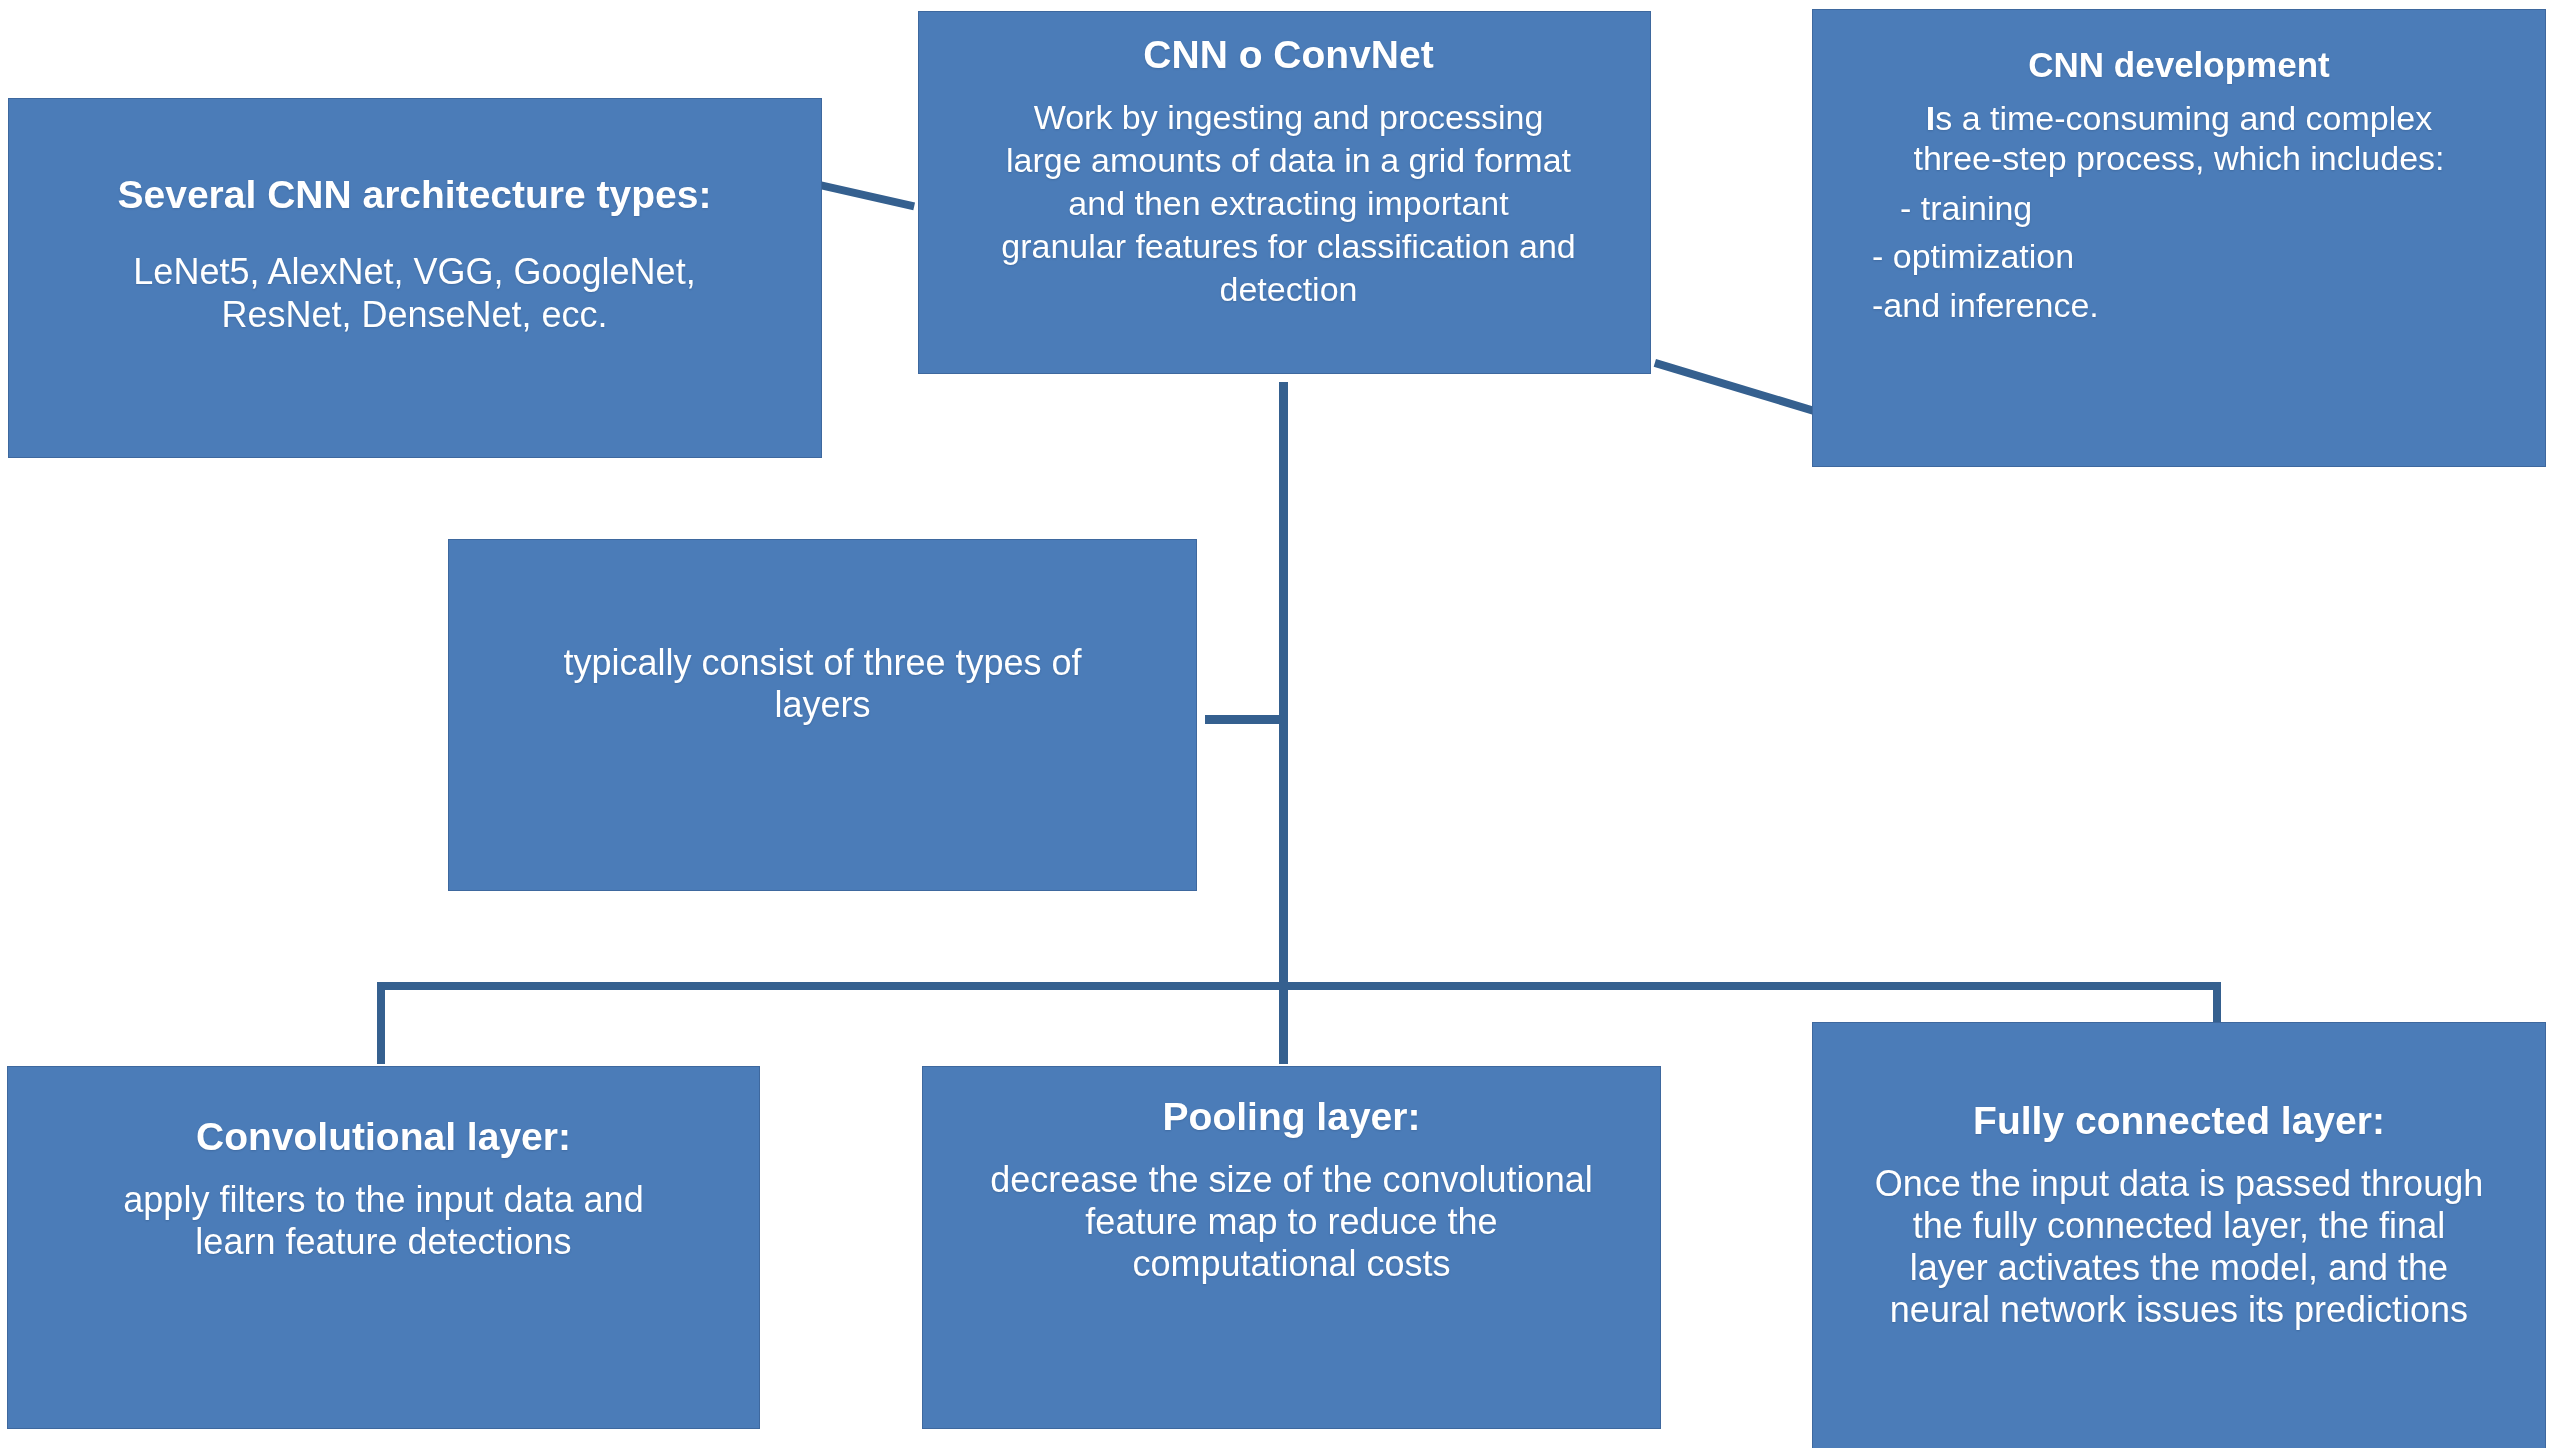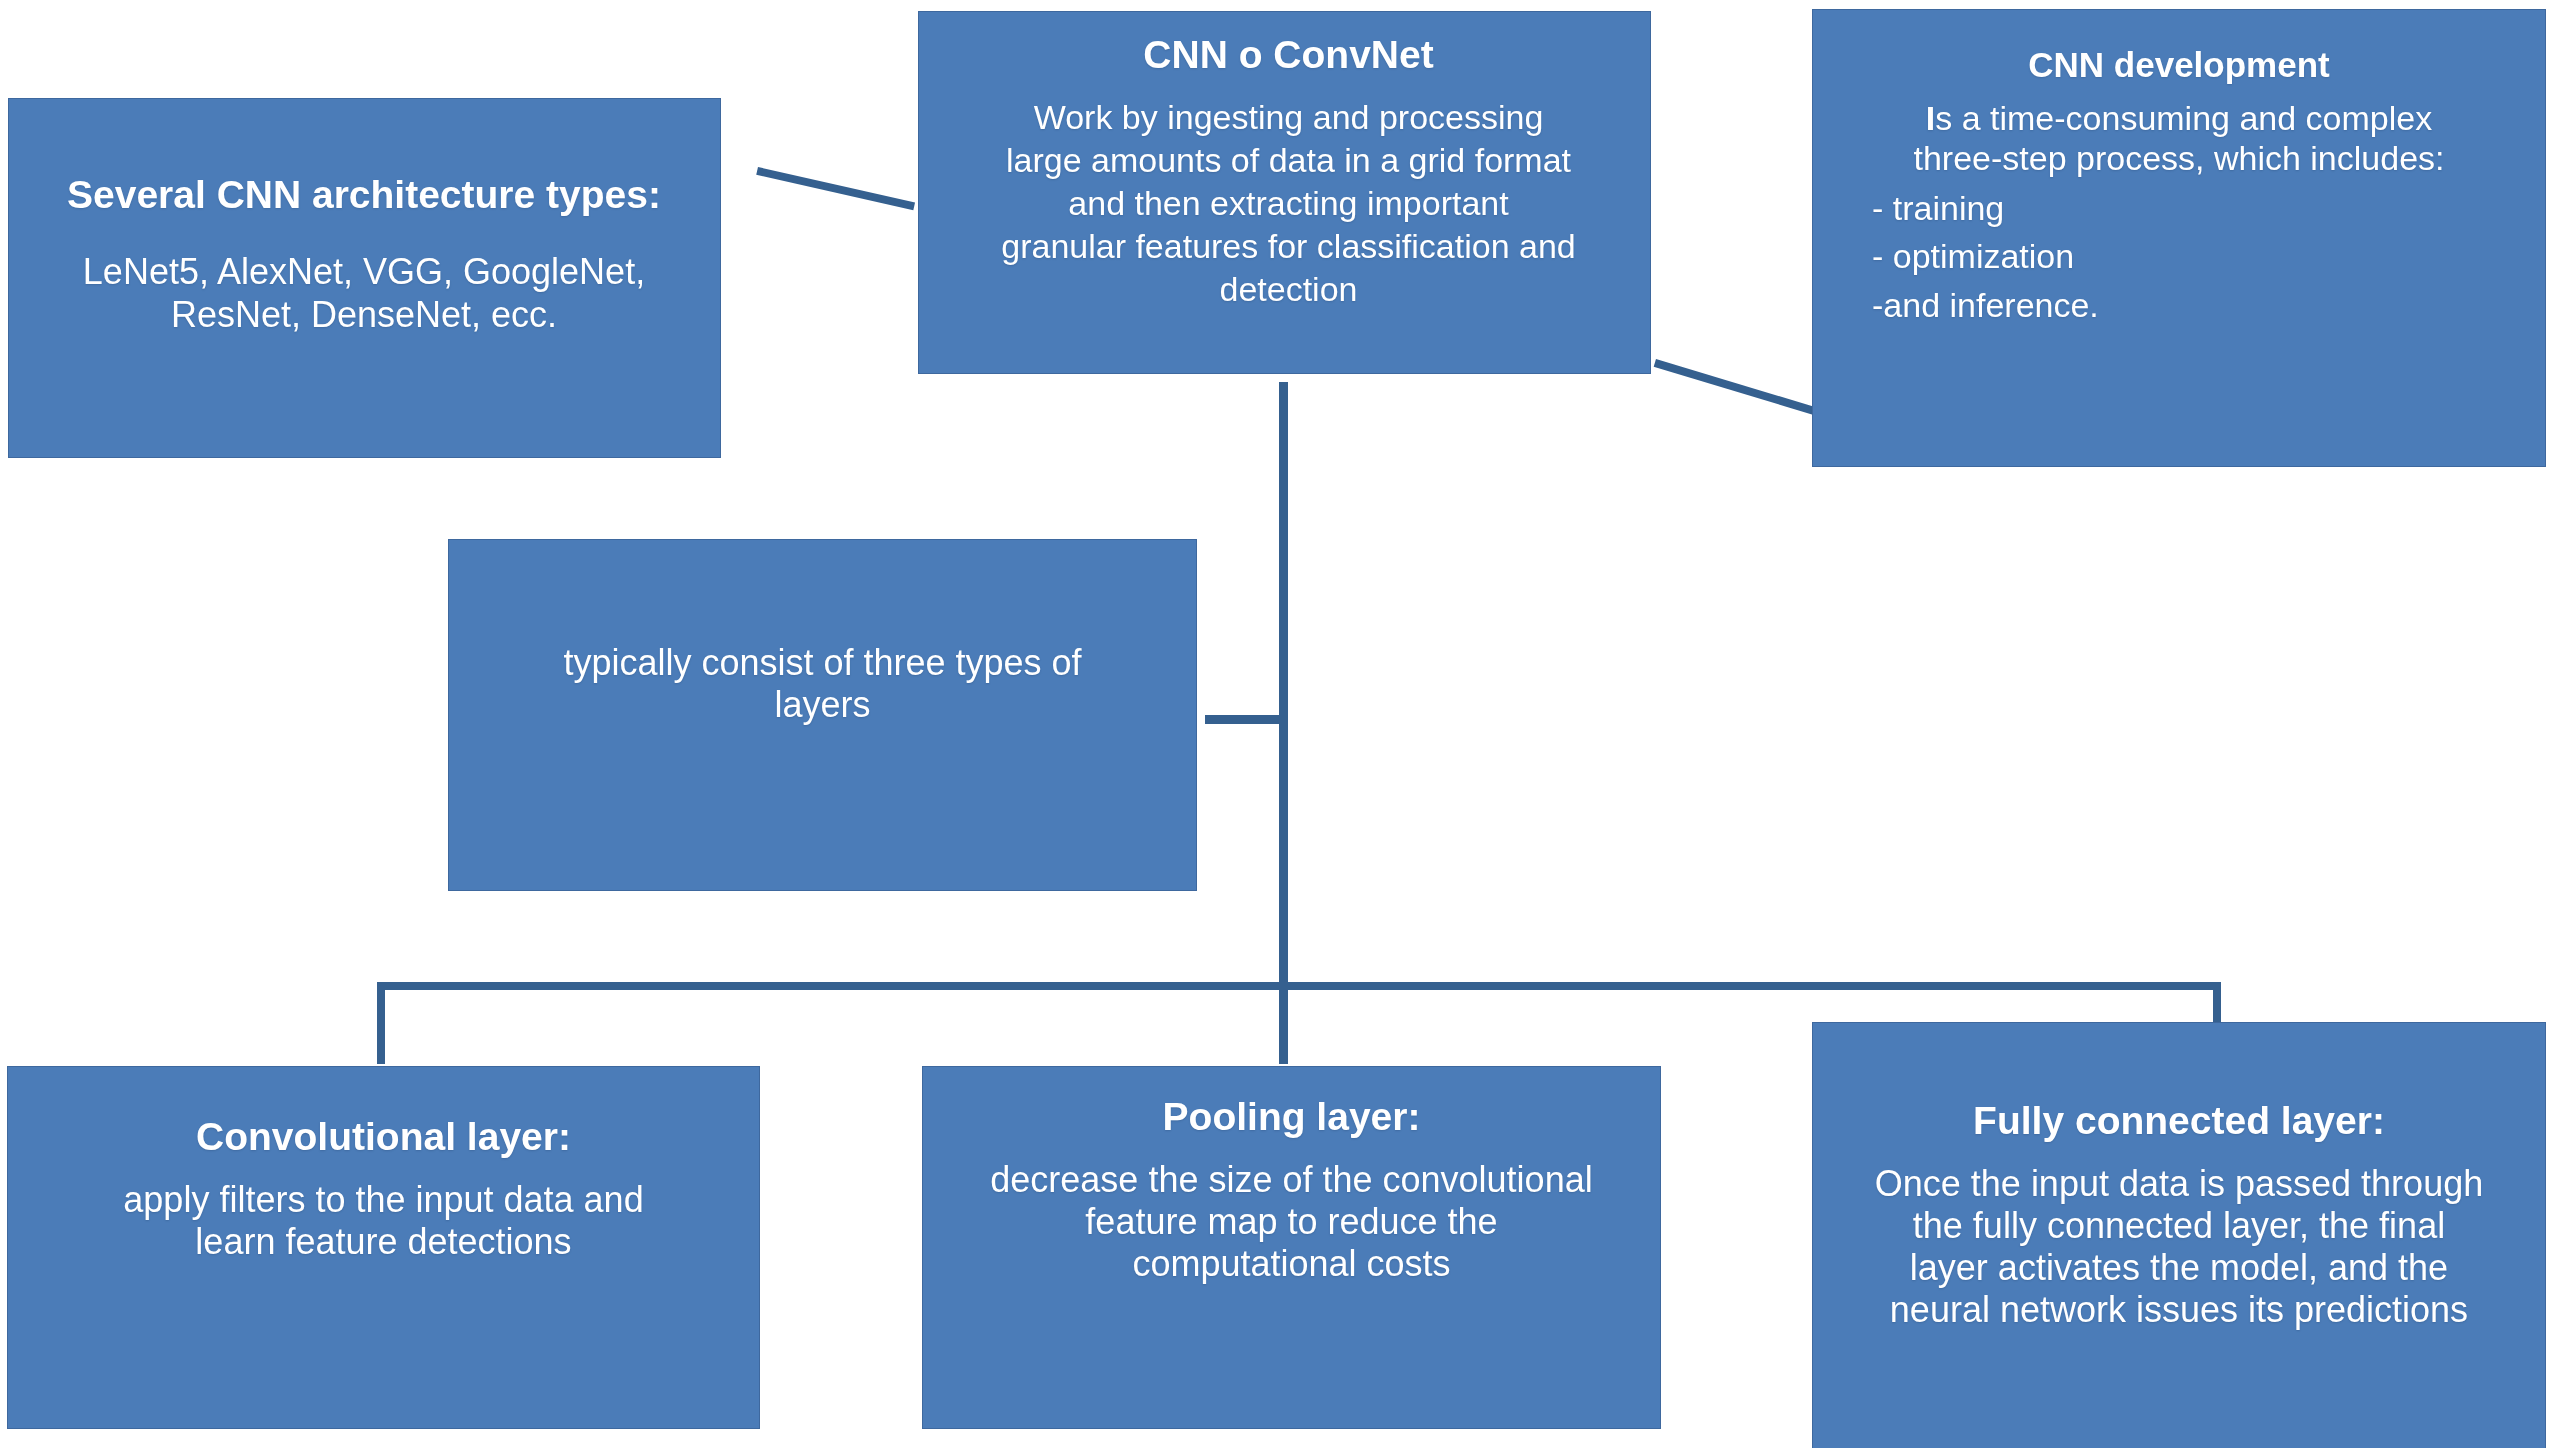--- a/index.html
+++ b/index.html
@@ -19,32 +19,32 @@
     display:flex;flex-direction:column;align-items:center;justify-content:center;
     text-align:center;
     text-shadow:0 1.2px 1.9px rgba(30,60,100,0.25);
   }
   .t{font-size:39px;font-weight:700;line-height:1.3;white-space:nowrap;margin-bottom:16px;}
   .b{font-size:36px;line-height:1.17;}
   .b .line{display:block;white-space:nowrap;}
   .cn{position:absolute;background:var(--line,#35608f);}
 
   
-  #bx-architectures{left:7.5px;top:98px;width:713px;height:360px;padding-bottom:50px;gap:28px;}
+  #bx-architectures{left:7.5px;top:98px;width:814px;height:360px;padding-bottom:50px;gap:28px;}
   #bx-architectures .t{margin-bottom:2.5px;}
 
   #bx-convnet{left:918px;top:11.2px;width:733px;height:363px;justify-content:flex-start;padding-top:17.5px;padding-left:8px;}
   #bx-convnet .b{font-size:34px;line-height:1.26;}
 
   #bx-development{left:1812px;top:9.4px;width:734px;height:458px;justify-content:flex-start;padding-top:32px;}
   #bx-development .t{font-size:35px;margin-bottom:11.2px;}
   #bx-development .b{font-size:34px;line-height:1.17;}
   #bx-development .items{align-self:stretch;text-align:left;padding-left:59px;font-size:34px;line-height:1.17;}
   #bx-development .item{white-space:nowrap;margin-top:8.7px;}
-  #bx-development .item:first-child{margin-top:10px;}
+  #bx-development .item:first-child{margin-top:10px;margin-left:28px;}
 
   #bx-layers{left:448px;top:539px;width:749px;height:352px;padding-bottom:62px;}
 
   #bx-convolutional{left:7px;top:1066px;width:753px;height:363px;padding-bottom:120px;}
   #bx-pooling{left:922px;top:1066px;width:739px;height:363px;padding-bottom:118px;}
   #bx-fully-connected{left:1812px;top:1022px;width:734px;height:446px;padding-bottom:62px;text-align:center;}
 
   
   #cn-diag-left{left:758px;top:167px;width:161px;height:8px;transform-origin:0 0;transform:rotate(12.7deg);}
   #cn-diag-right{left:1656px;top:359px;width:167px;height:8px;transform-origin:0 0;transform:rotate(16.8deg);}

